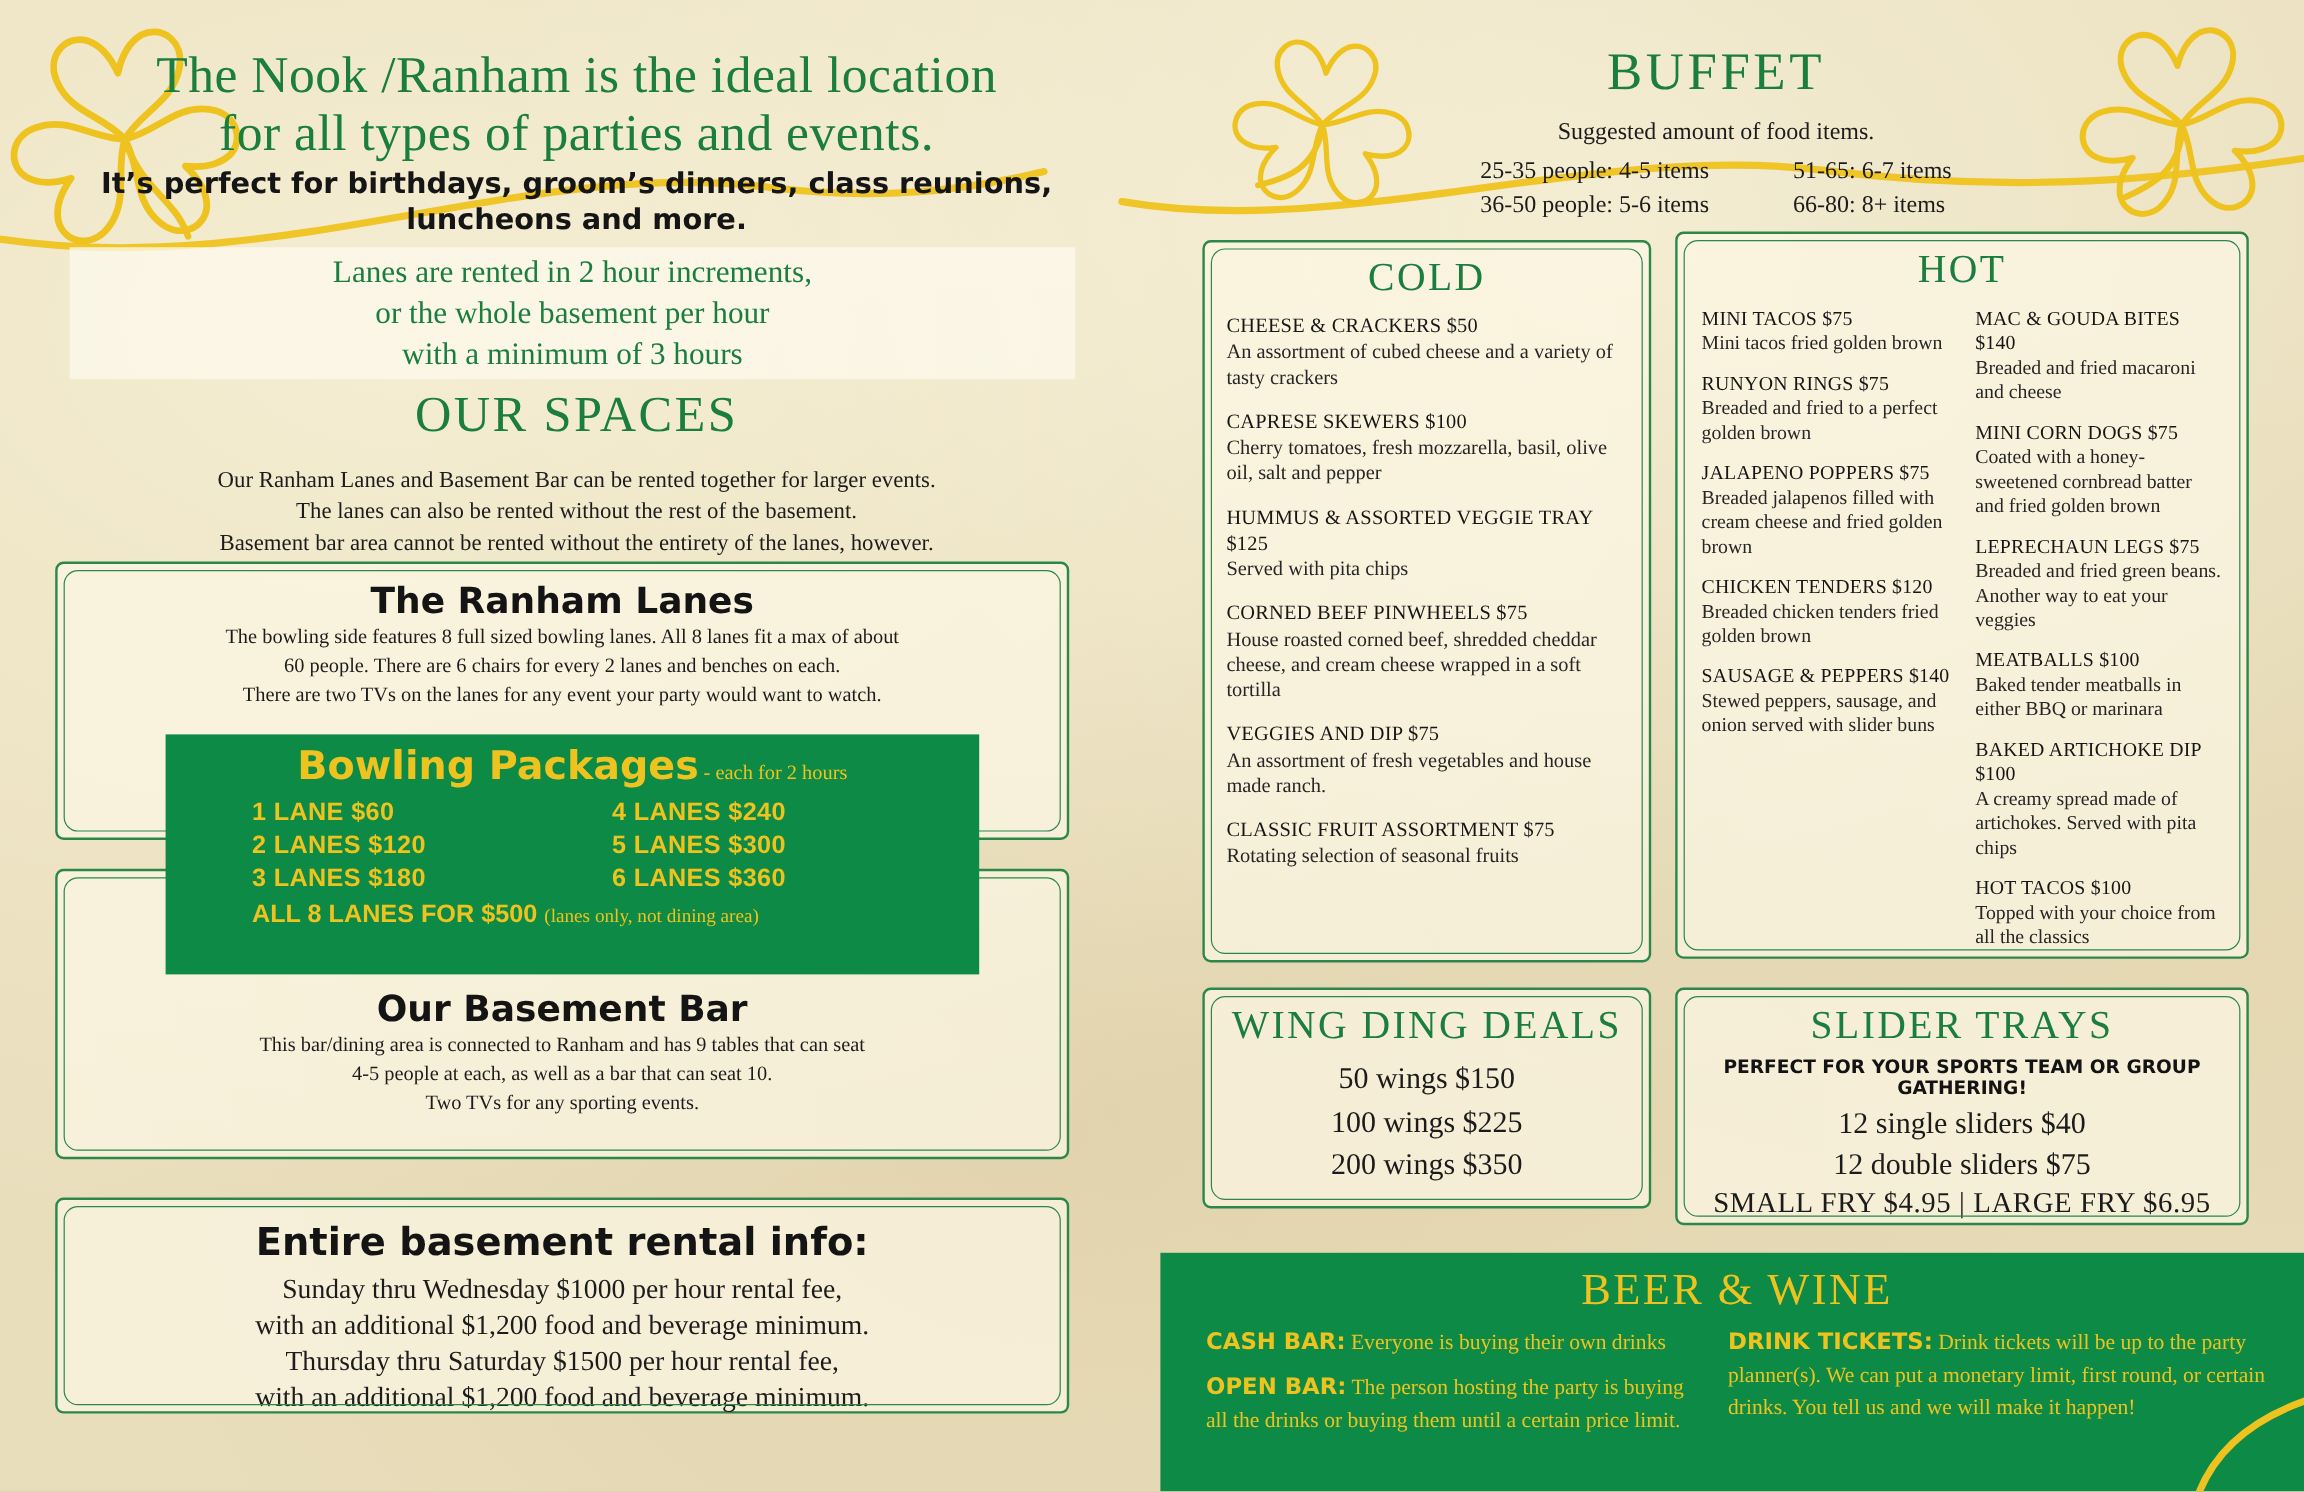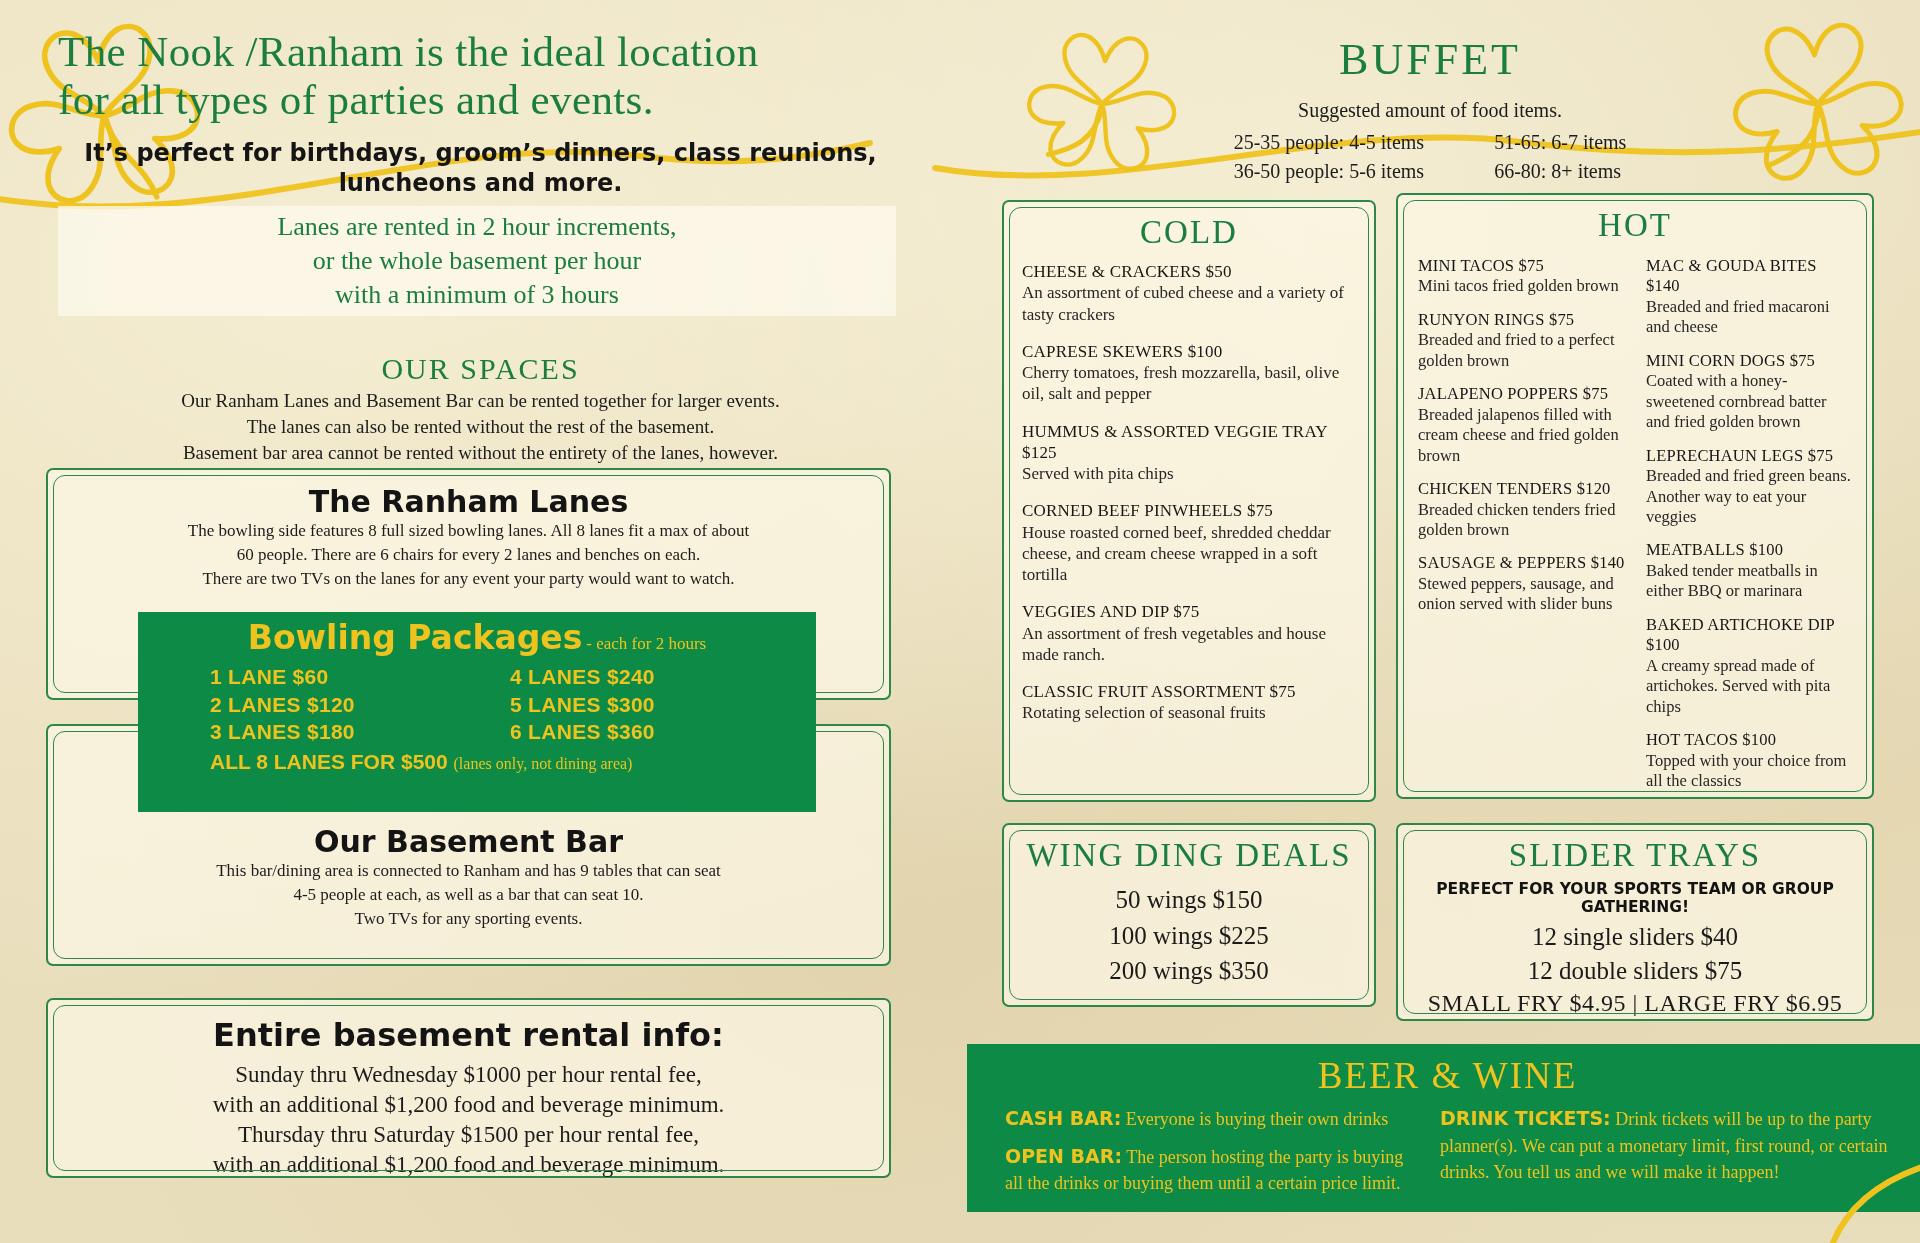--- a/index.html
+++ b/index.html
@@ -17,29 +17,29 @@
       radial-gradient(ellipse at 18% 22%, rgba(255,250,228,.55), transparent 55%),
       radial-gradient(ellipse at 70% 15%, rgba(255,252,234,.45), transparent 50%),
       radial-gradient(ellipse at 45% 75%, rgba(208,188,140,.28), transparent 55%),
       radial-gradient(ellipse at 90% 60%, rgba(214,196,150,.30), transparent 50%),
       #e9debc;
   }
   .deco-top{position:absolute;left:0;top:0;z-index:1;pointer-events:none}
   .deco-corner{position:absolute;right:0;bottom:0;z-index:6;pointer-events:none}
 
   
-  .headline{position:absolute;left:58px;top:28px;width:845px;text-align:left;z-index:2;
+  .headline{position:absolute;left:58px;top:40px;width:845px;text-align:center;z-index:2;
     color:var(--green);font-size:43px;line-height:1.12;letter-spacing:.4px;font-family:"Liberation Serif",serif}
   .subhead{position:absolute;left:58px;top:138px;width:845px;text-align:center;z-index:2;
     font-family:"DejaVu Sans",sans-serif;font-weight:bold;font-size:24px;line-height:1.25;color:#151515}
   .note-band{position:absolute;left:58px;top:206px;width:838px;height:110px;z-index:2;
     background:rgba(253,249,236,.78);display:flex;align-items:center;justify-content:center}
   .note-text{color:var(--green);font-size:26px;line-height:1.3;text-align:center;font-family:"Liberation Serif",serif}
-  .spaces-title{position:absolute;left:58px;top:352px;width:845px;text-align:center;z-index:2;
-    color:var(--green);font-size:30px;letter-spacing:2px;font-family:"Liberation Serif",serif}
+  .spaces-title{position:absolute;left:58px;top:322px;width:845px;text-align:center;z-index:2;
+    color:var(--green);font-size:42px;letter-spacing:2px;font-family:"Liberation Serif",serif}
   .spaces-body{position:absolute;left:58px;top:388px;width:845px;text-align:center;z-index:2;
     font-size:19px;line-height:1.38;color:#1c1c1c}
 
   .obox{position:absolute;z-index:2;background:rgba(252,247,229,.72);
     border:2.5px solid #2c8749;border-radius:7px}
   .obox::before{content:"";position:absolute;inset:5px;border:1.6px solid #2c8749;border-radius:12px;pointer-events:none}
   .box-ranham{left:46px;top:468px;width:845px;height:232px}
   .box-basement{left:46px;top:724px;width:845px;height:242px}
   .box-rental{left:46px;top:998px;width:845px;height:180px}
   .box-title{margin-top:14px;text-align:center;font-family:"DejaVu Sans",sans-serif;font-weight:bold;font-size:30px;color:#141414}
@@ -81,21 +81,21 @@
   .hot-col{flex:1;display:flex;flex-direction:column;gap:13px}
   .hot-col .mi-name,.hot-col .mi-desc{font-size:16.5px;line-height:1.24}
 
   .wing-lines{margin-top:8px;text-align:center}
   .wing-line{font-size:25px;line-height:1.42;color:#1b1b1b}
   .slider-tagline{margin-top:6px;text-align:center;font-family:"DejaVu Sans",sans-serif;font-weight:bold;font-size:15.5px;color:#131313}
   .slider-lines{margin-top:4px;text-align:center}
   .slider-line{font-size:25px;line-height:1.35;color:#1b1b1b}
   .fry-line{margin-top:2px;text-align:center;font-size:24px;letter-spacing:.5px;color:#1b1b1b}
 
-  .banner{position:absolute;left:967px;top:1044px;width:953px;height:168px;background:var(--banner);z-index:4;padding:10px 30px 0 38px}
+  .banner{position:absolute;left:967px;top:1044px;width:953px;height:199px;background:var(--banner);z-index:4;padding:10px 30px 0 38px}
   .banner-title{text-align:center;color:var(--gold);font-size:37px;letter-spacing:2px;font-family:"Liberation Serif",serif}
   .banner-cols{display:flex;gap:36px;margin-top:8px}
   .bw-col-left{width:47%}
   .bw-col-right{width:53%}
   .bw-row{color:var(--gold);font-size:18px;line-height:1.45;margin-bottom:10px;font-family:"Liberation Serif",serif}
   .bw-label{font-family:"DejaVu Sans",sans-serif;font-weight:bold;font-size:19px;color:var(--gold)}
 </style>
 </head>
 <body>
 

